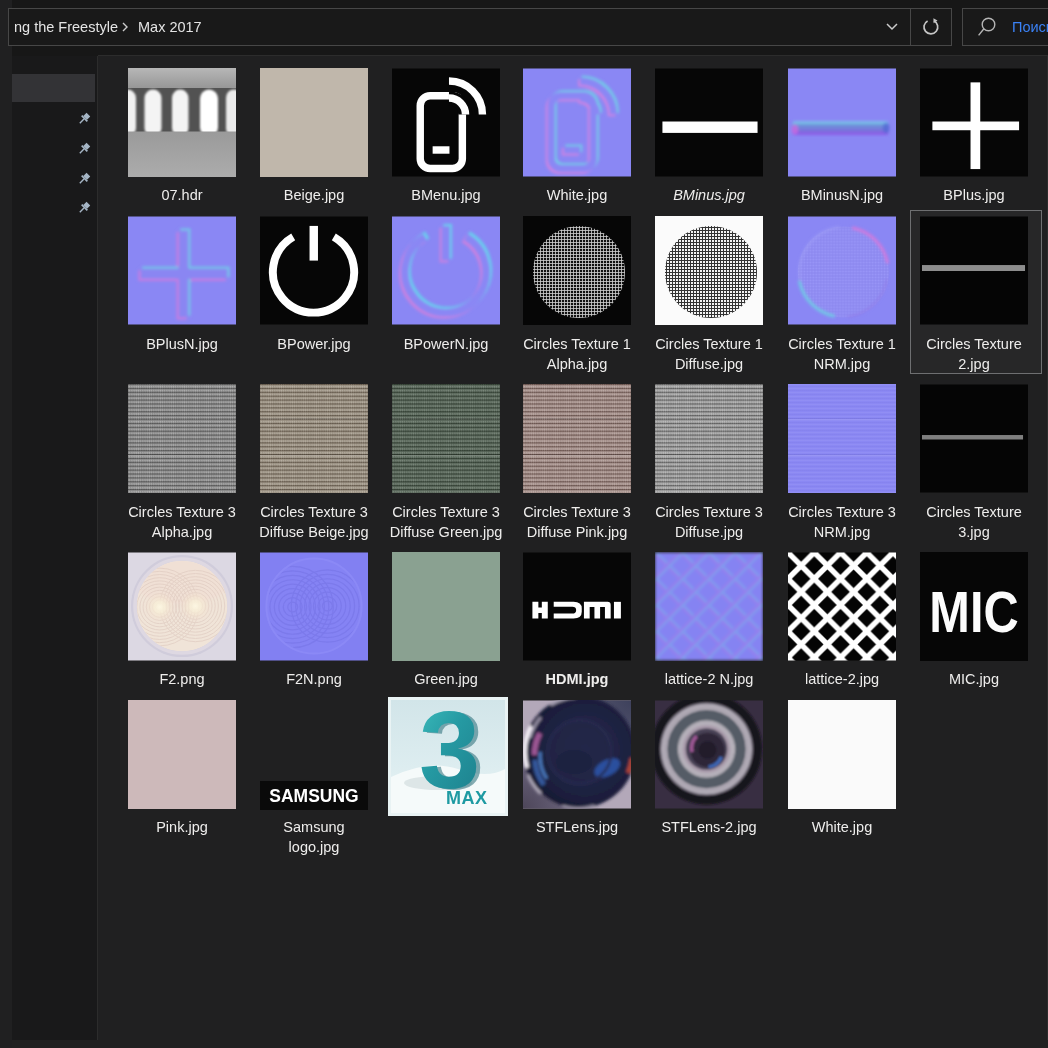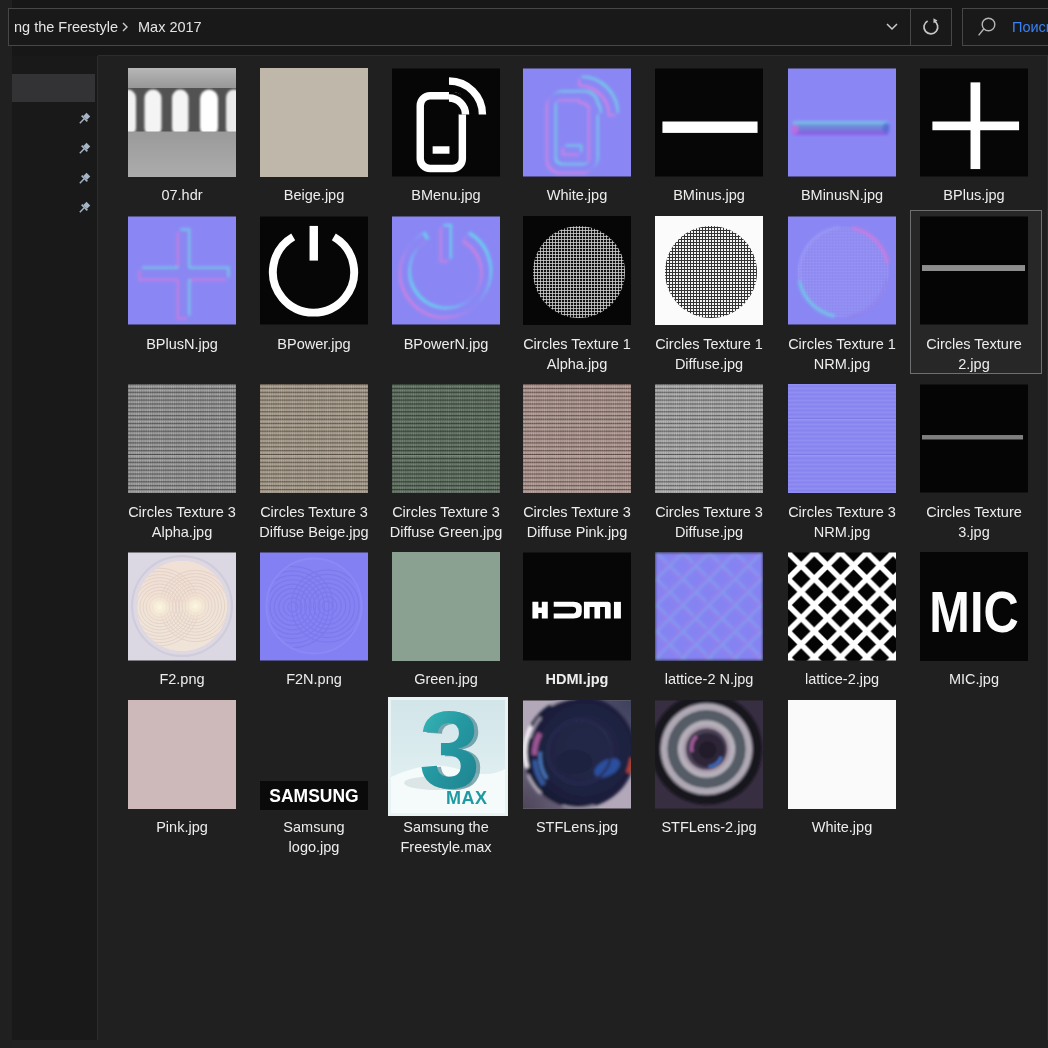--- a/index.html
+++ b/index.html
@@ -518,21 +518,21 @@
       <circle cx="52" cy="49" r="28.5" fill="none" stroke="#cac4cc" stroke-width="0.9" opacity="0.9"></circle>
     </g>
   </svg>
 
   <div class="tile" style="left:776px; top:700px; background:#fafafa;"></div>
 
   <div class="lbl" style="left:104px; top:185px;">07.hdr</div>
   <div class="lbl" style="left:236px; top:185px;">Beige.jpg</div>
   <div class="lbl" style="left:368px; top:185px;">BMenu.jpg</div>
   <div class="lbl" style="left:499px; top:185px;">White.jpg</div>
-  <div class="lbl" style="left:631px; top:185px;">BMinus.jpg</div>
+  <div class="lbl" style="left:631px; top:185px;font-style:italic;">BMinus.jpg</div>
   <div class="lbl" style="left:764px; top:185px;">BMinusN.jpg</div>
   <div class="lbl" style="left:896px; top:185px;">BPlus.jpg</div>
 
   <div class="lbl" style="left:104px; top:334px;">BPlusN.jpg</div>
   <div class="lbl" style="left:236px; top:334px;">BPower.jpg</div>
   <div class="lbl" style="left:368px; top:334px;">BPowerN.jpg</div>
   <div class="lbl" style="left:499px; top:334px;">Circles Texture 1<br>Alpha.jpg</div>
   <div class="lbl" style="left:631px; top:334px;">Circles Texture 1<br>Diffuse.jpg</div>
   <div class="lbl" style="left:764px; top:334px;">Circles Texture 1<br>NRM.jpg</div>
   <div class="lbl" style="left:896px; top:334px;">Circles Texture<br>2.jpg</div>
@@ -548,17 +548,16 @@
   <div class="lbl" style="left:104px; top:669px;">F2.png</div>
   <div class="lbl" style="left:236px; top:669px;">F2N.png</div>
   <div class="lbl" style="left:368px; top:669px;">Green.jpg</div>
   <div class="lbl" style="left:499px; top:669px;font-weight:bold;">HDMI.jpg</div>
   <div class="lbl" style="left:631px; top:669px;">lattice-2 N.jpg</div>
   <div class="lbl" style="left:764px; top:669px;">lattice-2.jpg</div>
   <div class="lbl" style="left:896px; top:669px;">MIC.jpg</div>
 
   <div class="lbl" style="left:104px; top:817px;">Pink.jpg</div>
   <div class="lbl" style="left:236px; top:817px;">Samsung<br>logo.jpg</div>
-  <div class="lbl" style="left:368px; top:817px;">Samsung the<br>Freestyle.max</div>
   <div class="lbl" style="left:499px; top:817px;">STFLens.jpg</div>
   <div class="lbl" style="left:631px; top:817px;">STFLens-2.jpg</div>
   <div class="lbl" style="left:764px; top:817px;">White.jpg</div>
 </div>
 
 </body></html>

